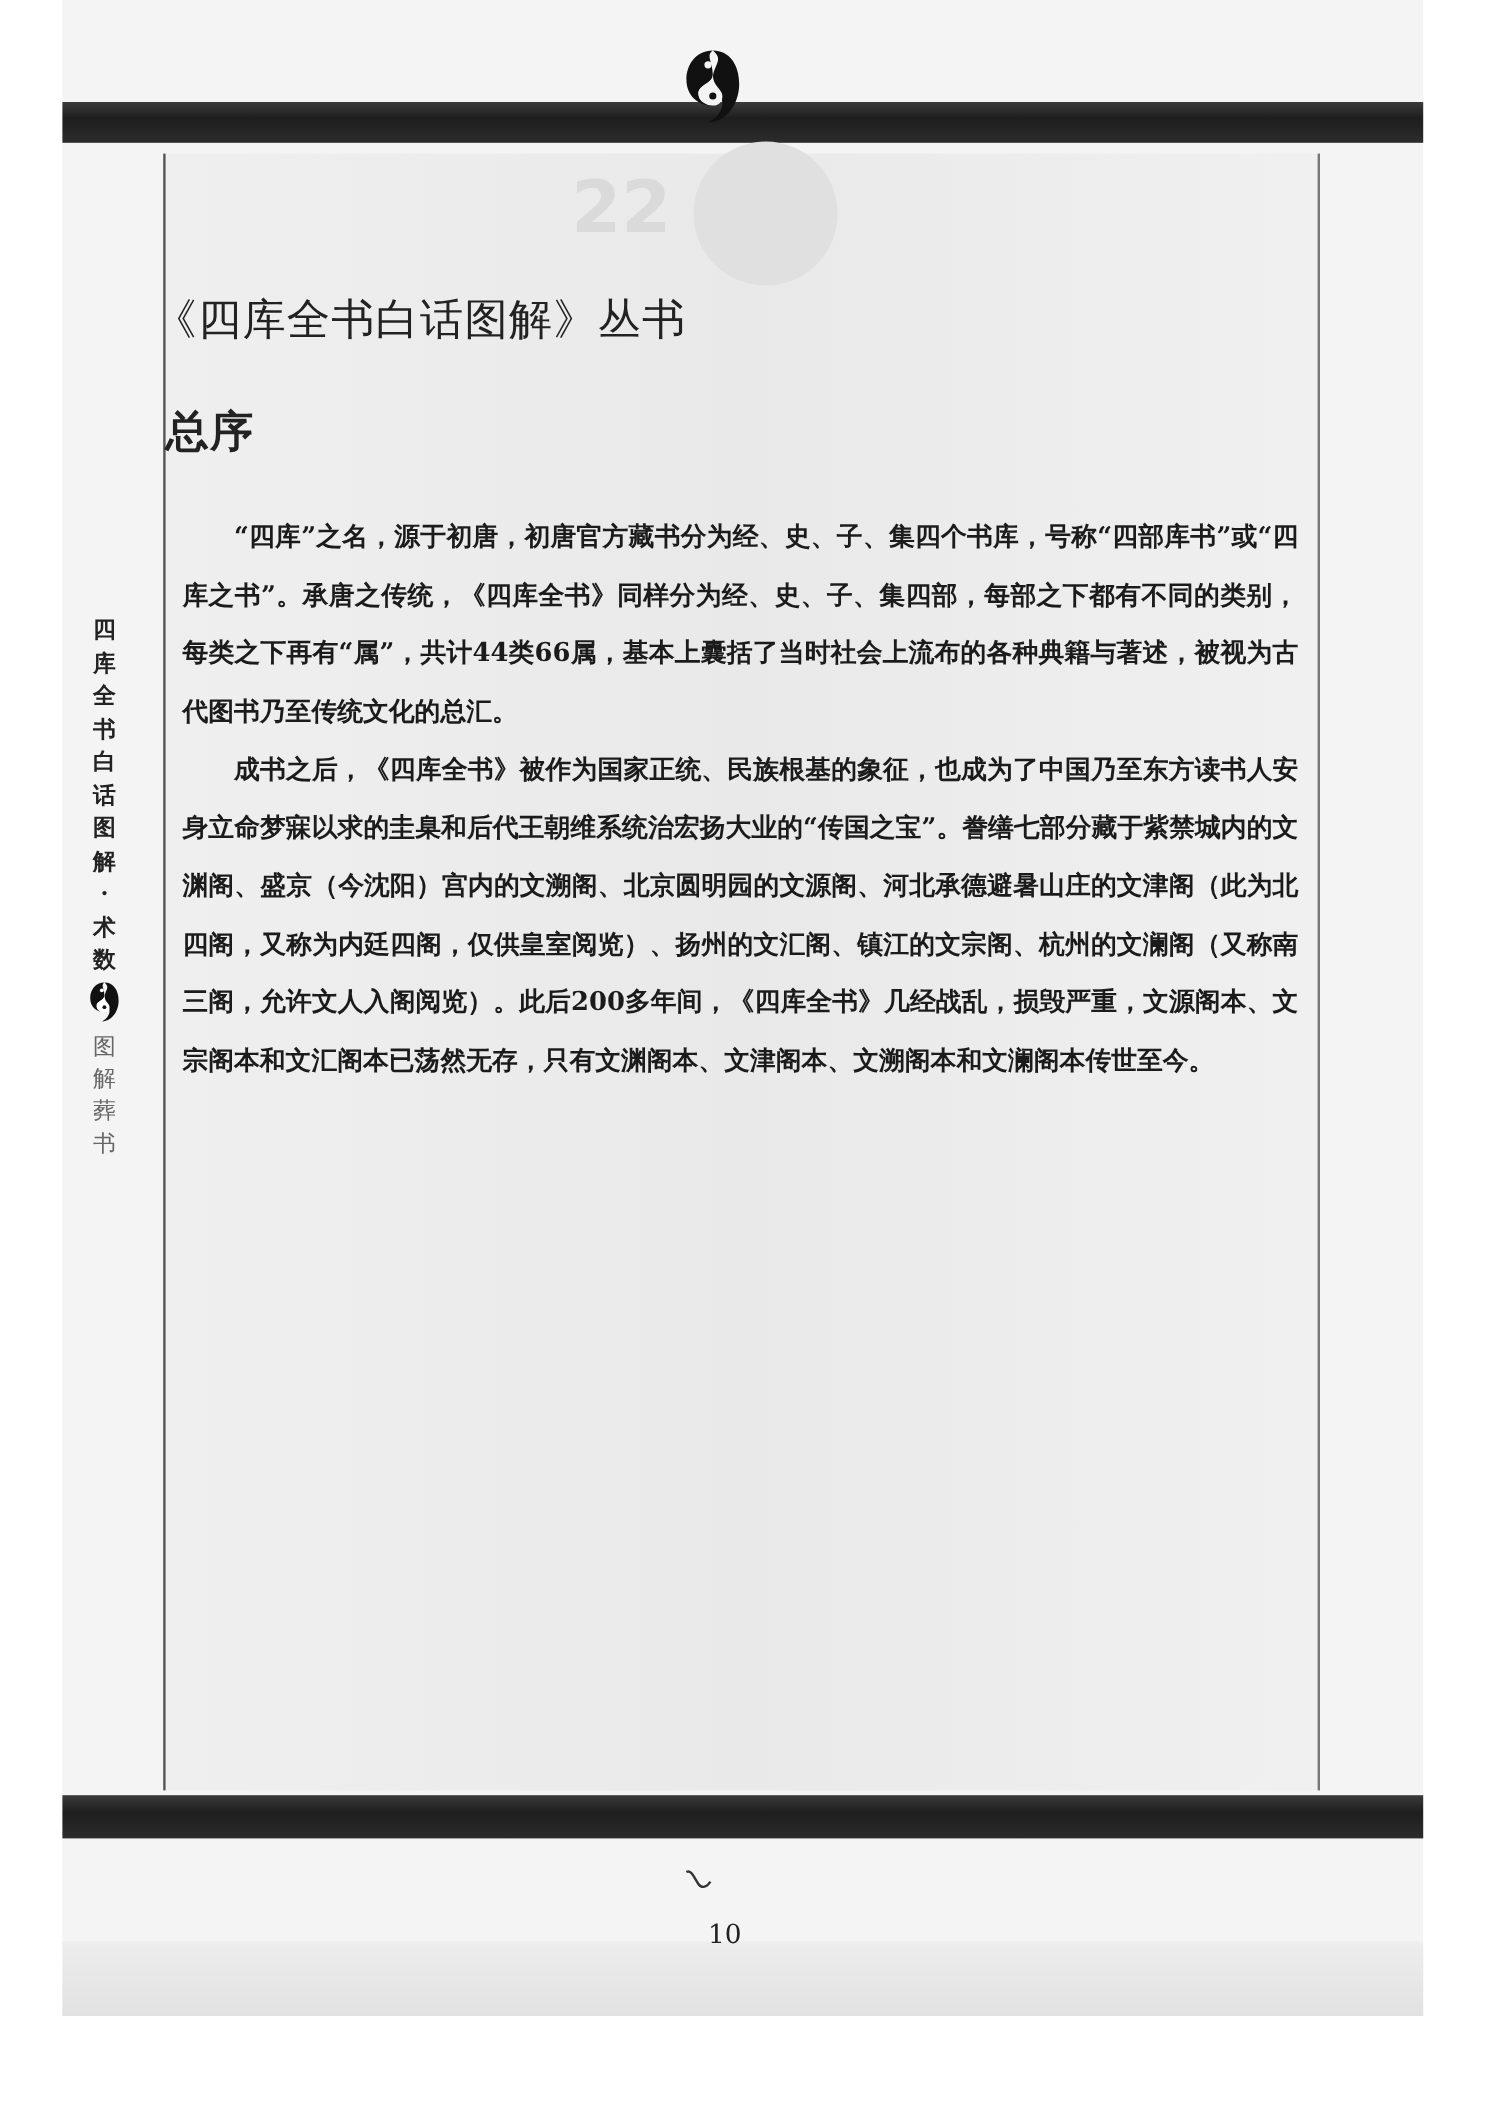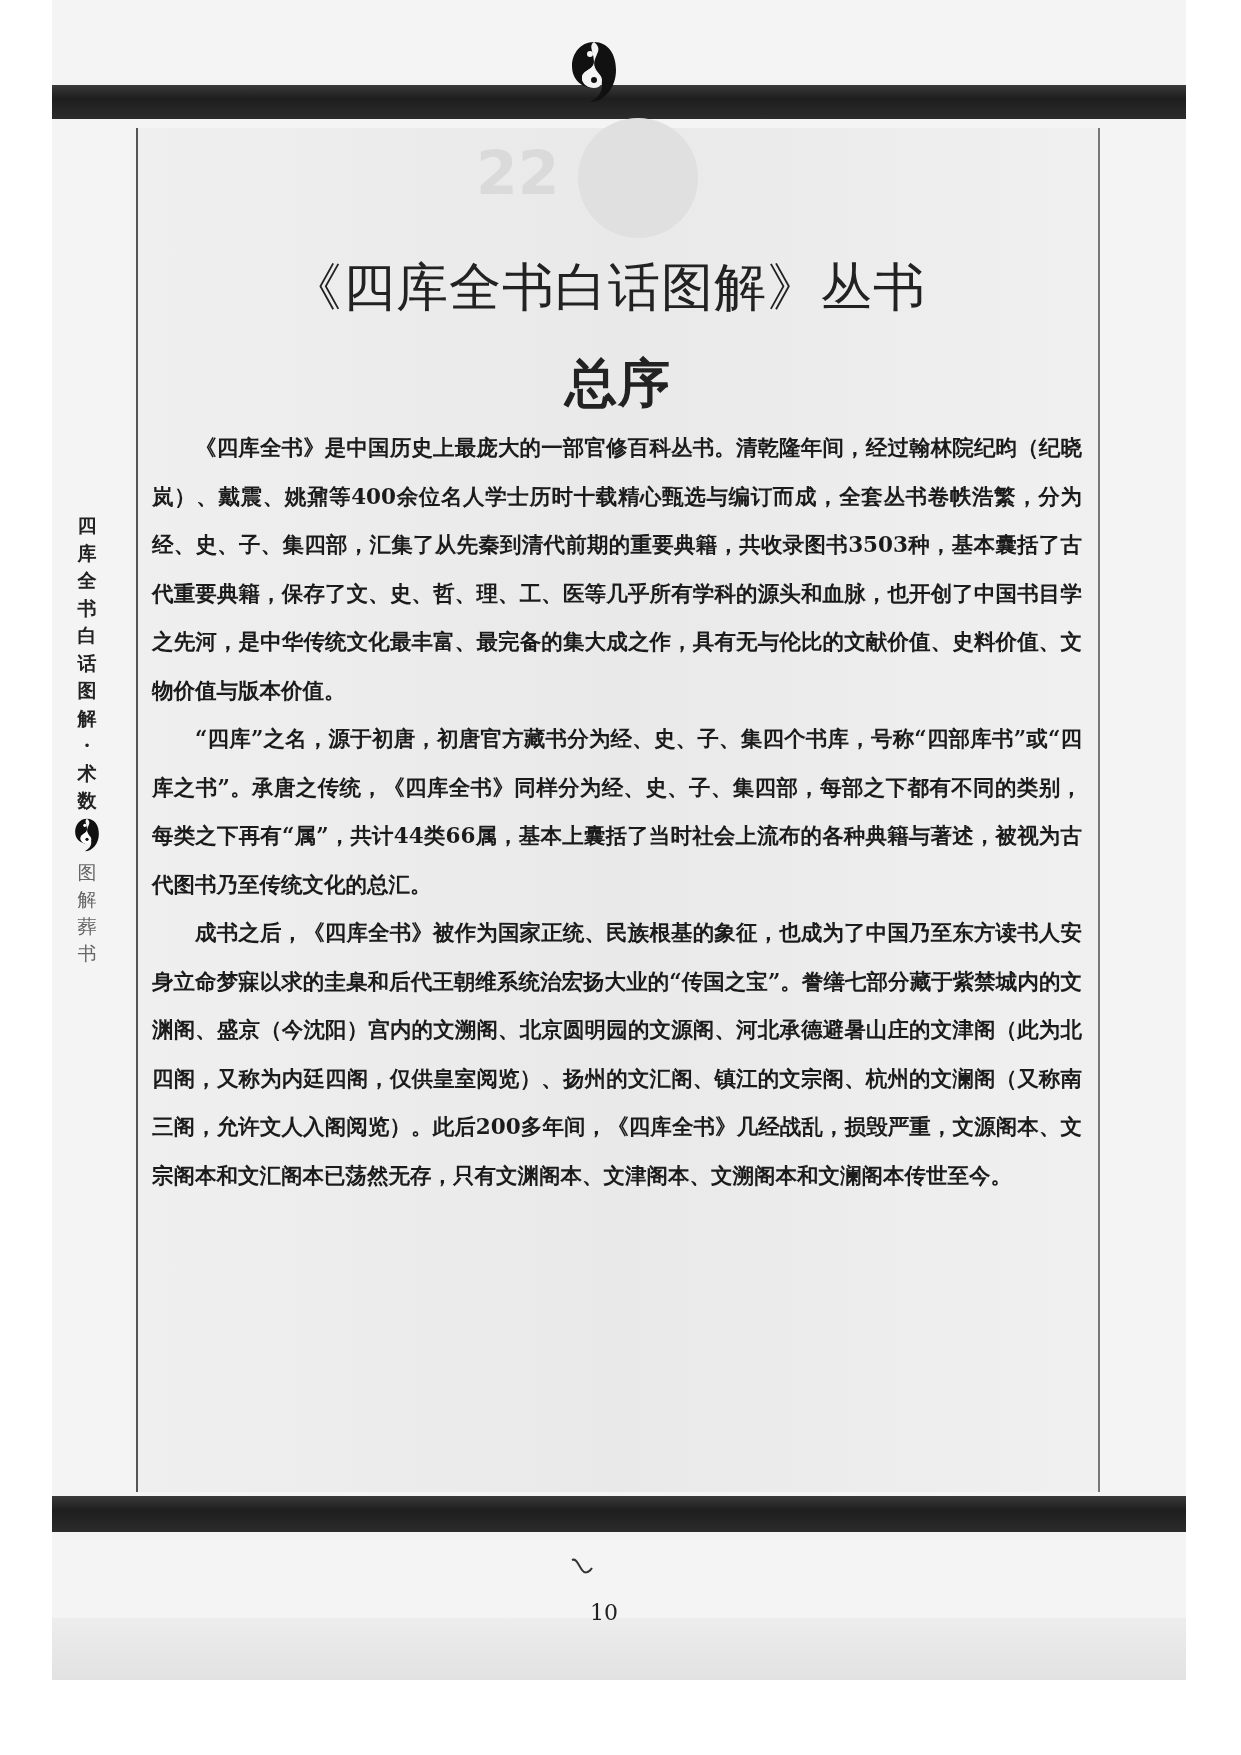--- a/index.html
+++ b/index.html
@@ -60,23 +60,23 @@
       position: absolute;
       left: 440px; top: -10px;
       width: 120px; height: 120px;
       border-radius: 50%;
       background: #e0e0e0;
     }
 
     .title {
       position: absolute;
       left: 0; width: 100%;
-      text-align: center;
+      text-align: left;
       font-family: "DejaVu Sans", sans-serif;
-      font-size: 52px;
+      font-size: 36px;
       font-weight: normal;
       color: #222;
       letter-spacing: 1px;
     }
     .title.line1 { top: 90px; left: -10px; }
     .title.line2 { top: 178px; font-weight: bold; }
 
     .body-text {
       position: absolute;
       left: 14px; top: 296px;
@@ -138,21 +138,20 @@
 </svg>
 
 <div class="panel">
   <div class="watermark-circle"></div>
   <div class="watermark-22">22</div>
 
   <h1 class="title line1">《四库全书白话图解》丛书</h1>
   <h2 class="title line2">总序</h2>
 
   <div class="body-text">
-    <p>《四库全书》是中国历史上最庞大的一部官修百科丛书。清乾隆年间，经过翰林院纪昀（纪晓岚）、戴震、姚鼐等400余位名人学士历时十载精心甄选与编订而成，全套丛书卷帙浩繁，分为经、史、子、集四部，汇集了从先秦到清代前期的重要典籍，共收录图书3503种，基本囊括了古代重要典籍，保存了文、史、哲、理、工、医等几乎所有学科的源头和血脉，也开创了中国书目学之先河，是中华传统文化最丰富、最完备的集大成之作，具有无与伦比的文献价值、史料价值、文物价值与版本价值。</p>
     <p>“四库”之名，源于初唐，初唐官方藏书分为经、史、子、集四个书库，号称“四部库书”或“四库之书”。承唐之传统，《四库全书》同样分为经、史、子、集四部，每部之下都有不同的类别，每类之下再有“属”，共计44类66属，基本上囊括了当时社会上流布的各种典籍与著述，被视为古代图书乃至传统文化的总汇。</p>
     <p>成书之后，《四库全书》被作为国家正统、民族根基的象征，也成为了中国乃至东方读书人安身立命梦寐以求的圭臬和后代王朝维系统治宏扬大业的“传国之宝”。誊缮七部分藏于紫禁城内的文渊阁、盛京（今沈阳）宫内的文溯阁、北京圆明园的文源阁、河北承德避暑山庄的文津阁（此为北四阁，又称为内廷四阁，仅供皇室阅览）、扬州的文汇阁、镇江的文宗阁、杭州的文澜阁（又称南三阁，允许文人入阁阅览）。此后200多年间，《四库全书》几经战乱，损毁严重，文源阁本、文宗阁本和文汇阁本已荡然无存，只有文渊阁本、文津阁本、文溯阁本和文澜阁本传世至今。</p>
   </div>
 </div>
 
 <div class="side">
   <span class="ch">四</span>
   <span class="ch">库</span>
   <span class="ch">全</span>
   <span class="ch">书</span>

